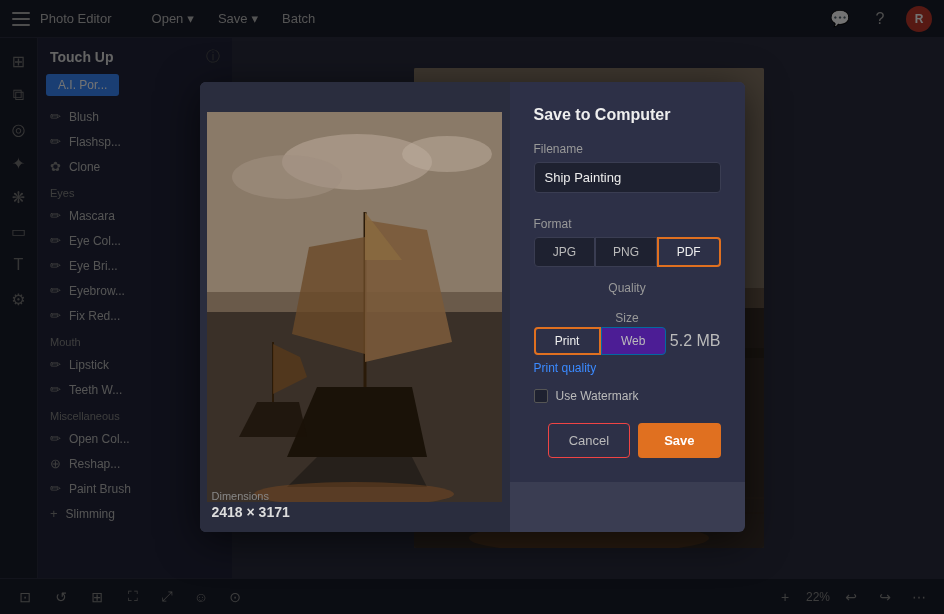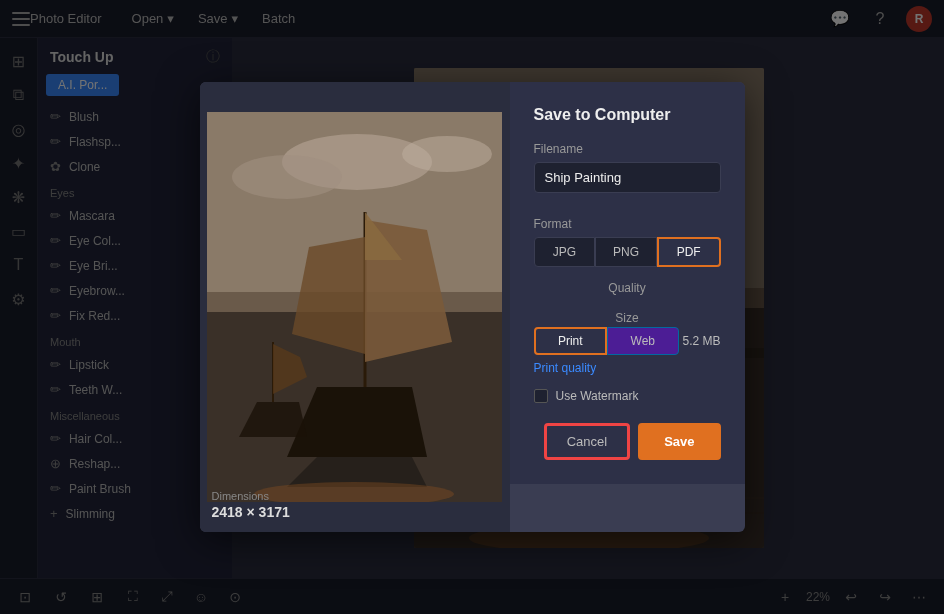--- a/index.html
+++ b/index.html
@@ -16,20 +16,21 @@
 
     
     .topbar {
       position: absolute;
       top: 0; left: 0; right: 0;
       height: 38px;
       background: #1a1d2b;
       display: flex;
       align-items: center;
       padding: 0 12px;
+      gap: 10px;
       border-bottom: 1px solid #2a2d3e;
       z-index: 1;
     }
     .topbar-menu-icon {
       width: 18px; height: 14px;
       display: flex; flex-direction: column; justify-content: space-between;
       cursor: pointer;
     }
     .topbar-menu-icon span {
       display: block; height: 2px; background: #aaa; border-radius: 1px;
@@ -222,21 +223,21 @@
       cursor: pointer;
       text-align: center;
     }
     .quality-btn:first-child { border-radius: 4px 0 0 4px; }
     .quality-btn:last-child { border-radius: 0 4px 4px 0; }
     .quality-btn.active {
       background: transparent;
       border: 2px solid #e07020;
       color: #eee;
     }
-    .size-value { font-size: 12px; color: #bbb; }
+    .size-value { font-size: 16px; color: #bbb; }
 
     .quality-size-row {
       display: flex; align-items: center; margin-bottom: 2px;
       gap: 8px;
       flex-direction: column;
     }
 
     .print-quality-link {
       color: #3b8aff; font-size: 12px; cursor: pointer;
       text-decoration: none; display: block; margin-bottom: 14px;
@@ -251,21 +252,21 @@
       border: 1px solid #555; background: #1e2130; border-radius: 2px;
       cursor: pointer; flex-shrink: 0;
     }
     .watermark-label { font-size: 12px; color: #bbb; }
 
     .dialog-actions {
       display: flex; gap: 8px; justify-content: flex-end;
     }
     .btn-cancel {
       background: transparent;
-      border: 3px solid #ef4444;
+      border: 1px solid #ef4444;
       color: #bbb; font-size: 13px;
       padding: 8px 20px; border-radius: 4px; cursor: pointer;
     }
     .btn-save {
       background: #e07020;
       border: 2px solid #e07020;
       color: white; font-size: 13px; font-weight: 600;
       padding: 8px 24px; border-radius: 4px; cursor: pointer;
     }
 
@@ -391,21 +392,21 @@
     <span>Lipstick</span>
   </div>
   <div class="tool-item">
     <span class="tool-icon">✏</span>
     <span>Teeth W...</span>
   </div>
 
   <div class="section-title">Miscellaneous</div>
   <div class="tool-item">
     <span class="tool-icon">✏</span>
-    <span>Hair Col...</span>
+    <span>Open Col...</span>
   </div>
   <div class="tool-item">
     <span class="tool-icon">⊕</span>
     <span>Reshap...</span>
   </div>
   <div class="tool-item">
     <span class="tool-icon">✏</span>
     <span>Paint Brush</span>
   </div>
   <div class="tool-item">

